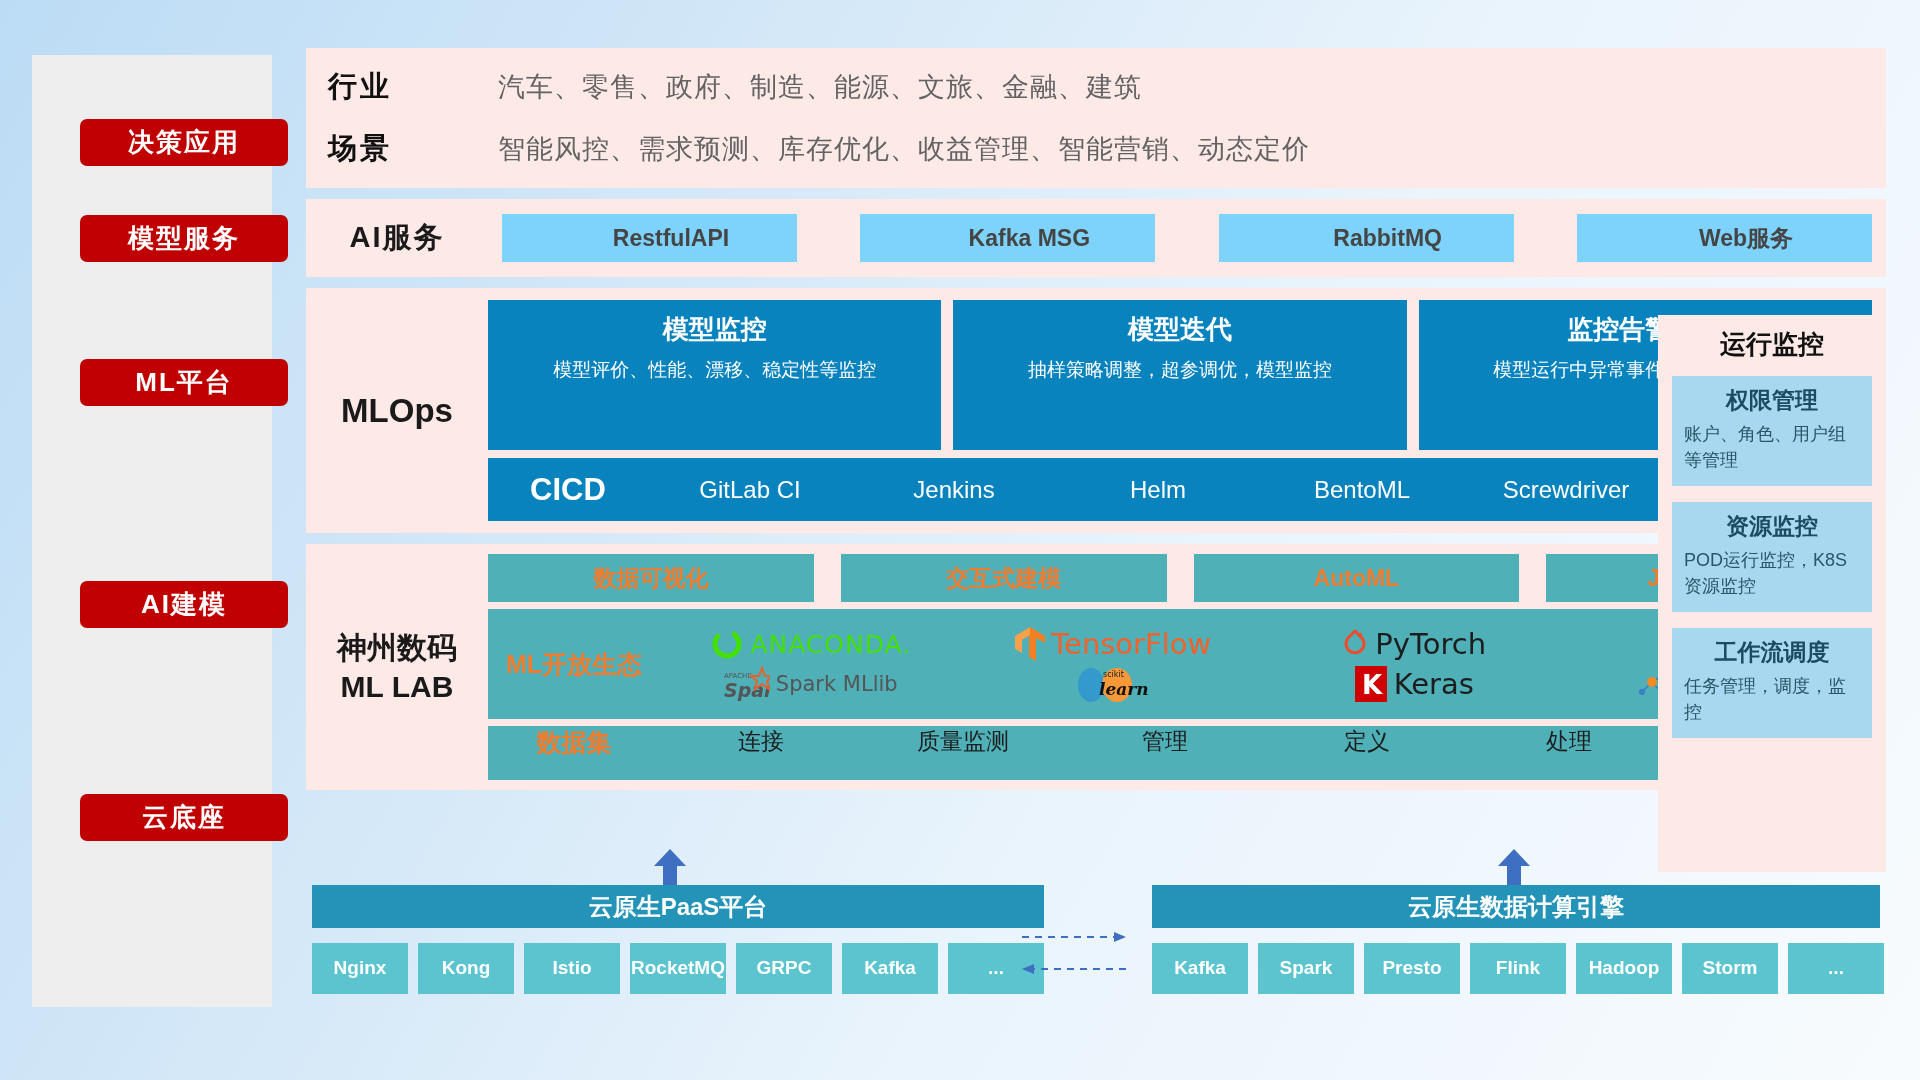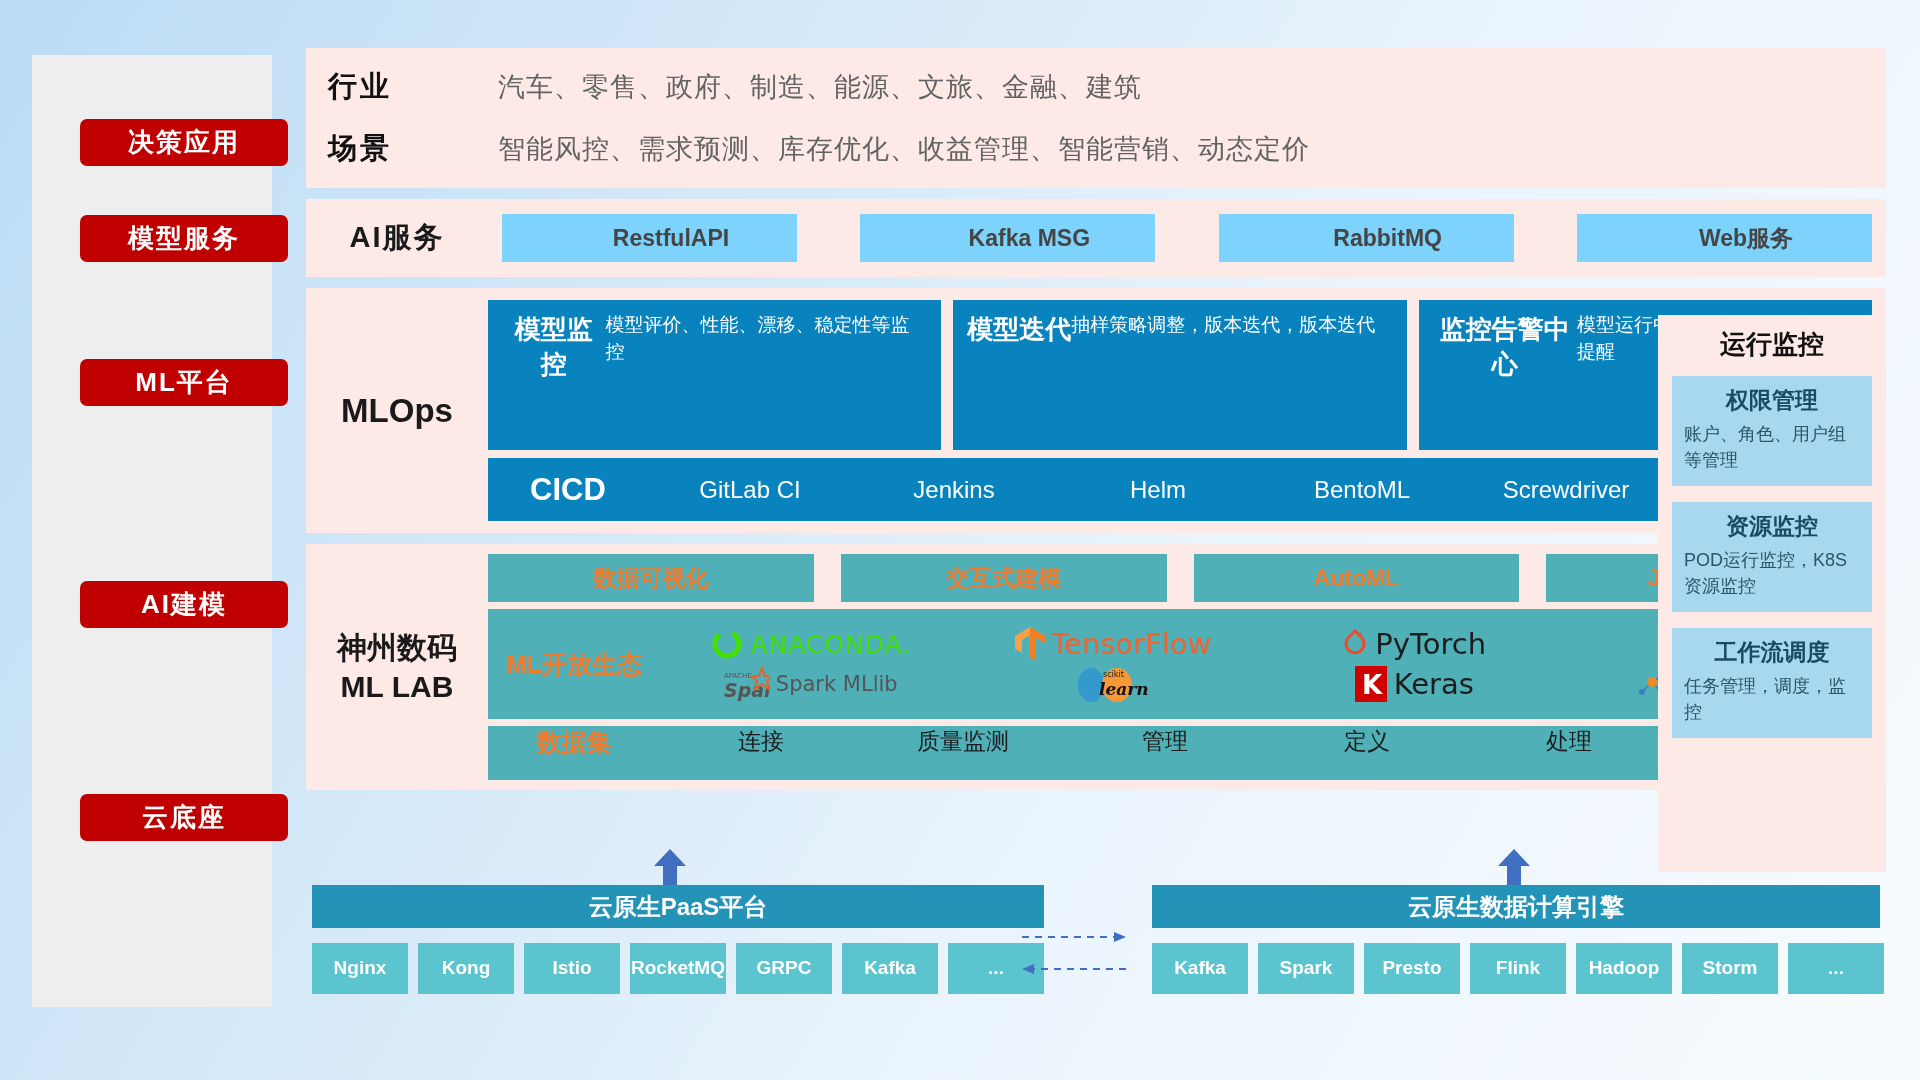--- a/index.html
+++ b/index.html
@@ -52,21 +52,21 @@
     display:flex;align-items:center;justify-content:center;padding-left:43px;
   }
 
   
   .r3{height:245px;align-items:stretch;}
   .r3 .band-label{font-size:33px;}
   .r3-right{flex:1;display:flex;flex-direction:column;padding:12px 14px 12px 0;gap:8px;}
   .mlops-top{display:flex;gap:12px;flex:1;}
   .mlops-card{
     flex:1;background:#0883bd;color:#fff;padding:12px 14px;
-    display:flex;flex-direction:row;
+    display:flex;flex-direction:column;align-items:center;
   }
   .mlops-card .t{font-size:26px;font-weight:bold;text-align:center;margin-bottom:10px;}
   .mlops-card .d{font-size:19px;line-height:1.42;}
   .cicd{
     background:#0883bd;height:63px;display:flex;align-items:center;color:#fff;
     overflow:hidden;
   }
   .cicd .head{flex:0 0 160px;font-size:31px;font-weight:bold;text-align:center;}
   .cicd .items{flex:1;display:flex;}
   .cicd .items span{
@@ -175,21 +175,21 @@
     <div class="band r3">
       <div class="band-label">MLOps</div>
       <div class="r3-right">
         <div class="mlops-top">
           <div class="mlops-card">
             <div class="t">模型监控</div>
             <div class="d">模型评价、性能、漂移、稳定性等监控</div>
           </div>
           <div class="mlops-card">
             <div class="t">模型迭代</div>
-            <div class="d">抽样策略调整，版本迭代，版本迭代</div>
+            <div class="d">抽样策略调整，超参调优，模型监控</div>
           </div>
           <div class="mlops-card">
             <div class="t">监控告警中心</div>
             <div class="d">模型运行中异常事件定义和告警提醒</div>
           </div>
         </div>
         <div class="cicd">
           <div class="head">CICD</div>
           <div class="items">
             <span>GitLab CI</span>

